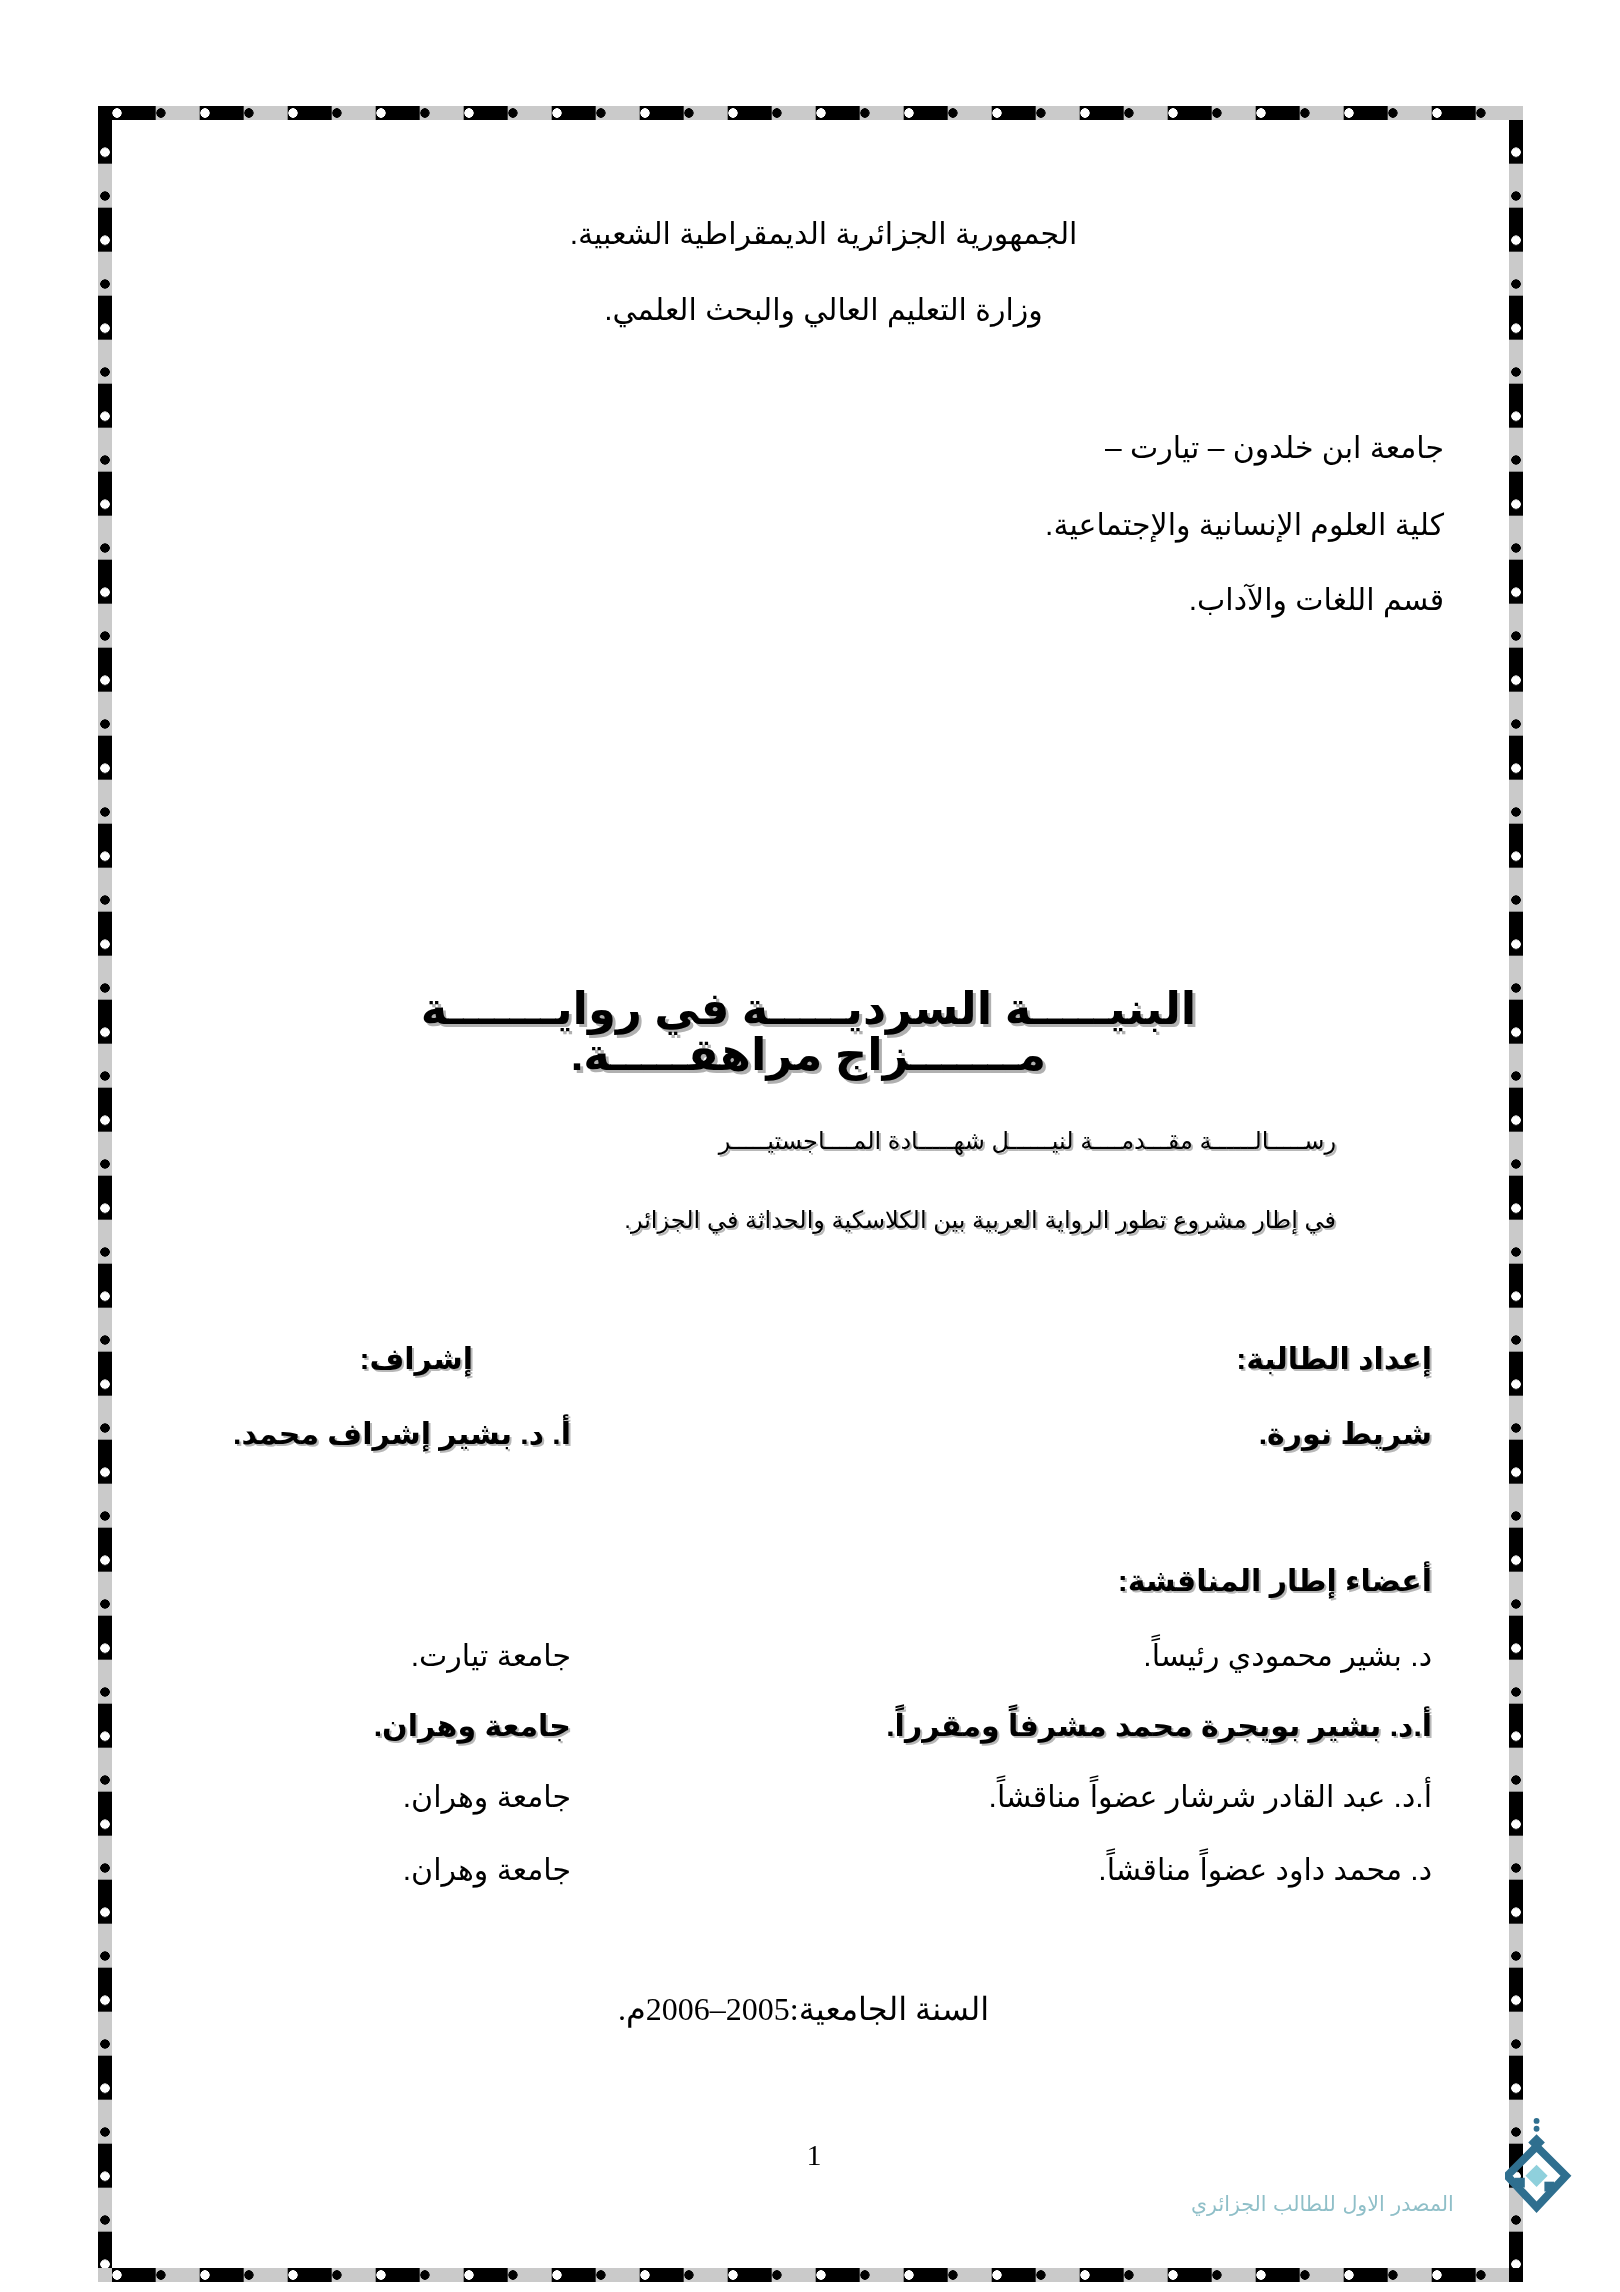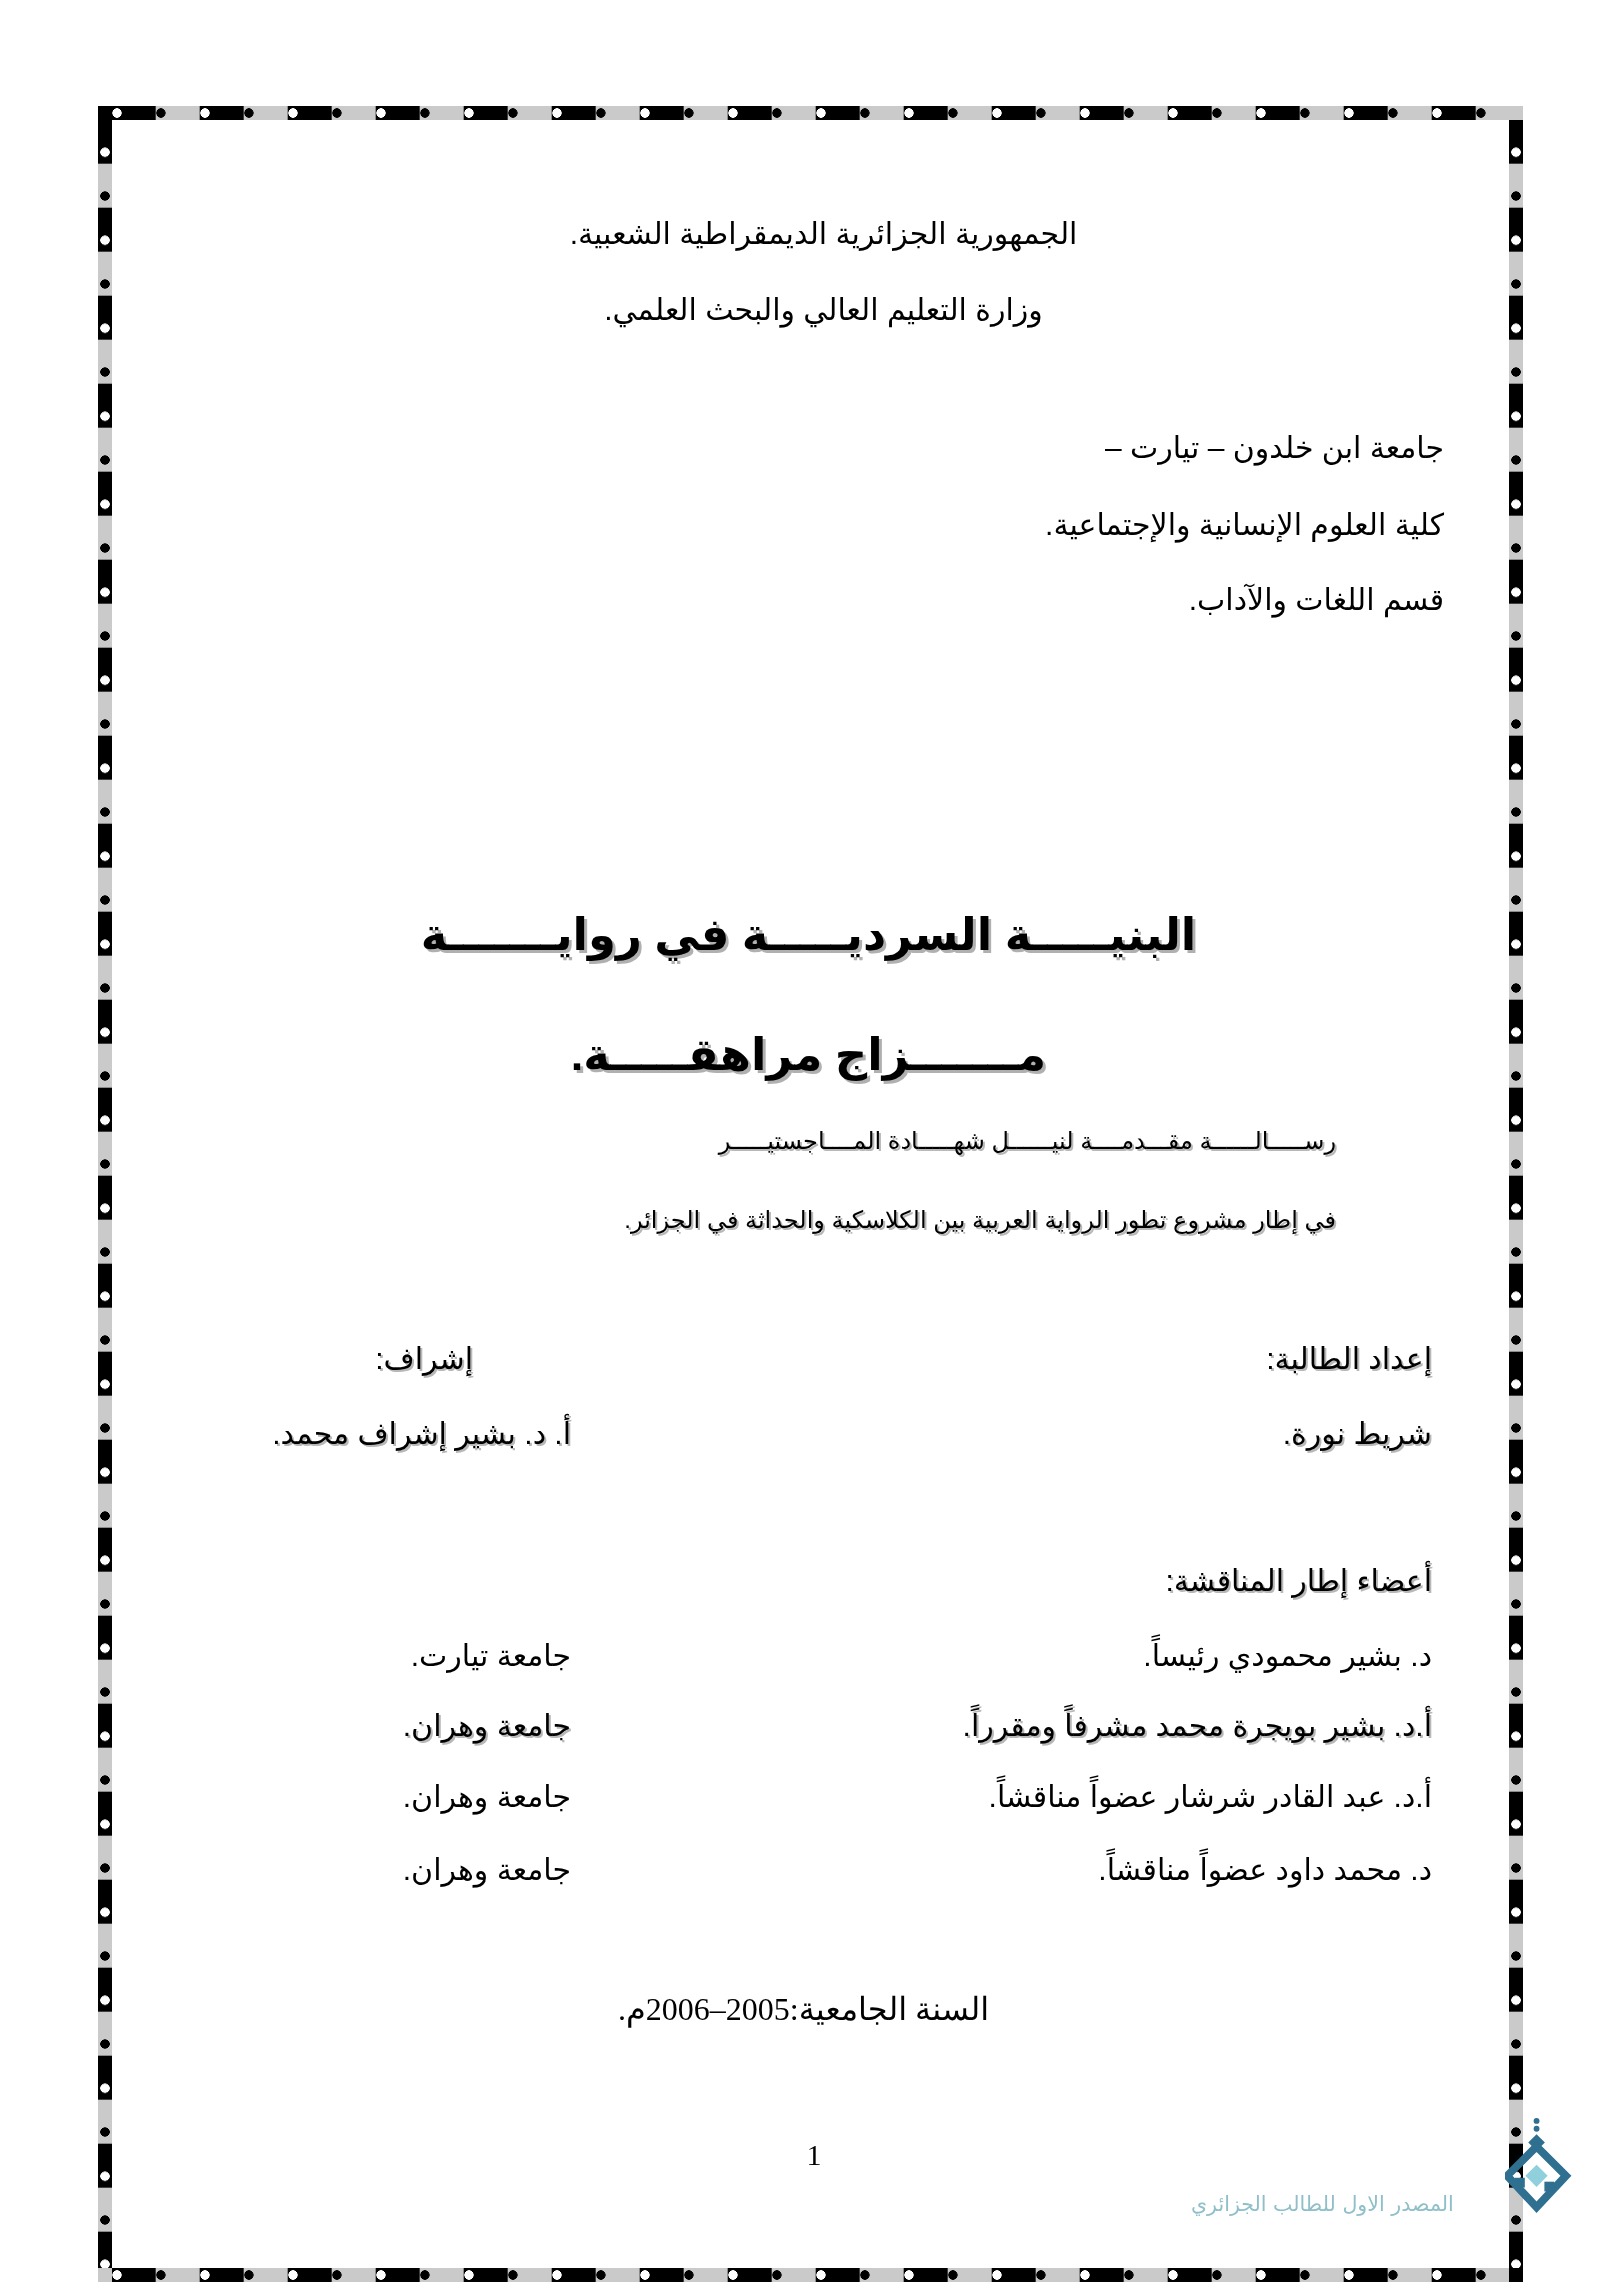--- a/index.html
+++ b/index.html
@@ -98,21 +98,21 @@
       line-height: 59px;
       text-shadow: 2.9px 2.9px 0 #b0b0b0;
     }
     .subtitle {
       font-size: 24px;
       font-weight: normal;
       line-height: 43px;
       text-shadow: 2px 2px 0 #b8b8b8;
     }
     .shadow {
-      font-weight: normal;
+      font-weight: bold;
       text-shadow: 2px 2px 0 #b8b8b8;
     }
     .serif {
       font-family: "Liberation Serif", "DejaVu Serif", serif;
     }
 
     
     .logo {
       position: absolute;
       left: 1137px;
@@ -167,21 +167,21 @@
 <div class="corner" style="left:98px;top:2268px;background:#cacaca;"></div>
 <div class="corner" style="left:1509px;top:2268px;"></div>
 
 <div class="t center" style="left:392px;width:863px;top:214px;">الجمهورية الجزائرية الديمقراطية الشعبية.</div>
 <div class="t center" style="left:392px;width:863px;top:290px;">وزارة التعليم العالي والبحث العلمي.</div>
 
 <div class="t" style="right:176px;top:428px;">جامعة ابن خلدون – تيارت –</div>
 <div class="t" style="right:176px;top:505px;">كلية العلوم الإنسانية والإجتماعية.</div>
 <div class="t" style="right:176px;top:580px;">قسم اللغات والآداب.</div>
 
-<div class="t title center" style="left:294px;width:1029px;top:905px;">البنيـــــة السرديـــــة في روايـــــــة</div>
+<div class="t title center" style="left:294px;width:1029px;top:979px;">البنيـــــة السرديـــــة في روايـــــــة</div>
 <div class="t title center" style="left:294px;width:1029px;top:1025px;">مـــــــزاج مراهقـــــة.</div>
 <div class="t subtitle" style="right:284px;top:1119px;">رســـــالــــــة مقـــدمــــة لنيــــــل شهـــــادة المــــاجستيـــــر</div>
 <div class="t subtitle" style="right:284px;top:1198px;text-align:right;">في إطار مشروع تطور الرواية العربية بين الكلاسكية والحداثة في الجزائر.</div>
 
 <div class="t shadow" style="right:188px;top:1339px;">إعداد الطالبة:</div>
 <div class="t shadow" style="right:188px;top:1414px;">شريط  نورة.</div>
 <div class="t shadow" style="right:1147px;top:1339px;">إشراف:</div>
 <div class="t shadow" style="right:1049px;top:1414px;">أ. د. بشير إشراف محمد.</div>
 
 <div class="t shadow" style="right:188px;top:1561px;">أعضاء إطار المناقشة:</div>

